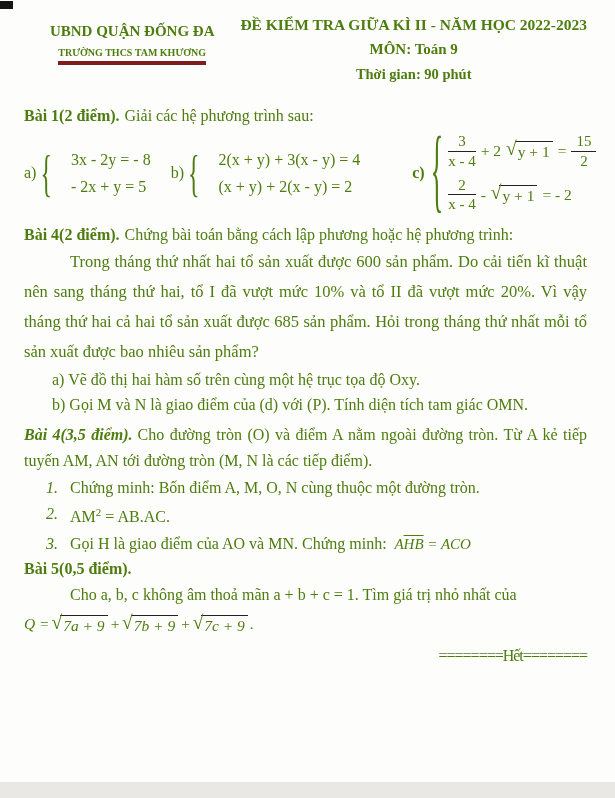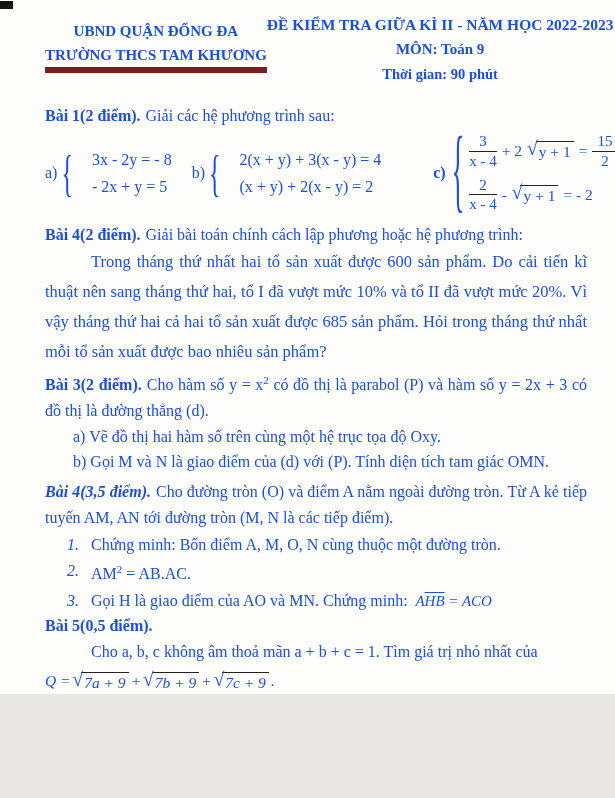--- a/index.html
+++ b/index.html
@@ -1,26 +1,26 @@
 <!DOCTYPE html>
 <html><head>
 <meta charset="utf-8">
 <style>
   html,body{margin:0;padding:0;background:#e9e8e4;}
-  .page{position:relative;width:615px;height:694px;box-sizing:border-box;
-        background:#fdfdfb;color:#1d4ed8;overflow:hidden;
-        padding:16px 28px 0 45px;
+  .page{position:relative;width:615px;height:782px;box-sizing:border-box;
+        background:#fdfdfb;color:#4d7c0f;overflow:hidden;
+        padding:16px 28px 0 24px;
         font-family:"Liberation Serif","DejaVu Serif",serif;font-size:16px;}
   .artifact{position:absolute;left:0;top:1px;width:13px;height:8px;background:#151515;}
 
   
   .header{display:flex;}
   .header-left{width:232px;text-align:center;padding-top:7px;}
   .h-left1{font-weight:bold;font-size:15px;white-space:nowrap;}
-  .h-left2{font-weight:bold;font-size:15px;display:inline-block;border-bottom:6px solid #7f1d1d;
+  .h-left2{font-weight:bold;font-size:10px;display:inline-block;border-bottom:4px solid #7f1d1d;
            padding-bottom:3px;margin-top:7px;white-space:nowrap;}
   .header-right{flex:1;text-align:center;}
   .h-right1{font-weight:bold;font-size:15.5px;white-space:nowrap;text-align:center;}
   .h-right2{font-weight:bold;font-size:15px;margin-top:7px;}
   .h-right3{font-weight:bold;font-size:14.5px;margin-top:8px;}
 
   .b-head{font-weight:bold;}
   .b-head-it{font-weight:bold;font-style:italic;}
   .sp{margin-right:5px;}
 
@@ -136,27 +136,24 @@
             <span class="sign">√</span>
             <span class="body">y + 1</span>
           </span>
           <span>= - 2</span>
         </span>
       </span>
     </div>
   </div>
 
   <div class="bai2-line">
-    <span class="b-head sp">Bài 4(2 điểm).</span><span>Giải bài toán chính cách lập phương hoặc hệ phương trình:</span>
+    <span class="b-head sp">Bài 4(2 điểm).</span><span>Chứng bài toán bằng cách lập phương hoặc hệ phương trình:</span>
   </div>
   <div class="para">Trong tháng thứ nhất hai tổ sản xuất được 600 sản phẩm. Do cải tiến kĩ thuật nên sang tháng thứ hai, tổ I đã vượt mức 10% và tổ II đã vượt mức 20%. Vì vậy tháng thứ hai cả hai tổ sản xuất được 685 sản phẩm. Hỏi trong tháng thứ nhất mỗi tổ sản xuất được bao nhiêu sản phẩm?</div>
 
-  <div class="bpara">
-    <span class="b-head sp">Bài 3(2 điểm).</span><span>Cho hàm số y = x</span><span class="sup">2</span><span> có đồ thị là parabol (P) và hàm số y = 2x + 3 có đồ thị là đường thẳng (d).</span>
-  </div>
   <div class="sub-item">a) Vẽ đồ thị hai hàm số trên cùng một hệ trục tọa độ Oxy.</div>
   <div class="sub-item">b) Gọi M và N là giao điểm của (d) với (P). Tính diện tích tam giác OMN.</div>
 
   <div class="bpara">
     <span class="b-head-it sp">Bài 4(3,5 điểm).</span><span>Cho đường tròn (O) và điểm A nằm ngoài đường tròn. Từ A kẻ tiếp tuyến AM, AN tới đường tròn (M, N là các tiếp điểm).</span>
   </div>
   <div class="olist">
     <div class="oitem">
       <span class="onum">1.</span>
       <div class="oitem-body">Chứng minh: Bốn điểm A, M, O, N cùng thuộc một đường tròn.</div>

